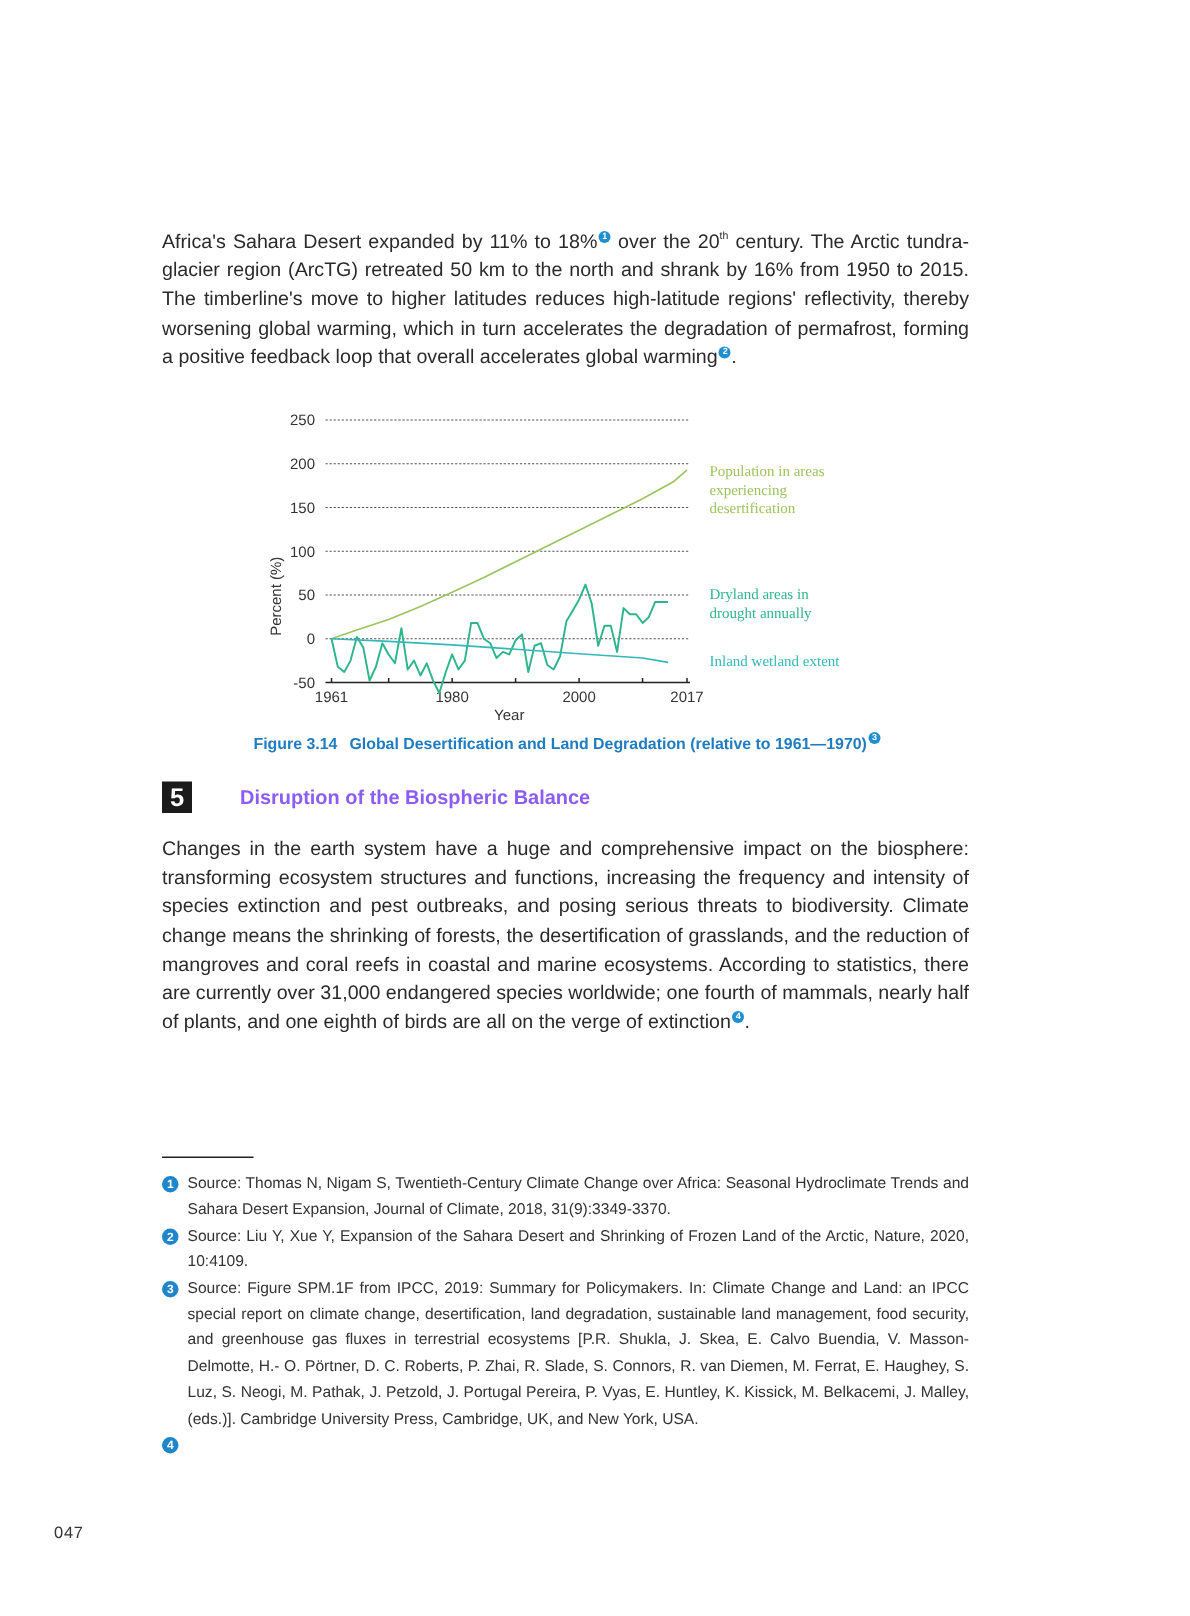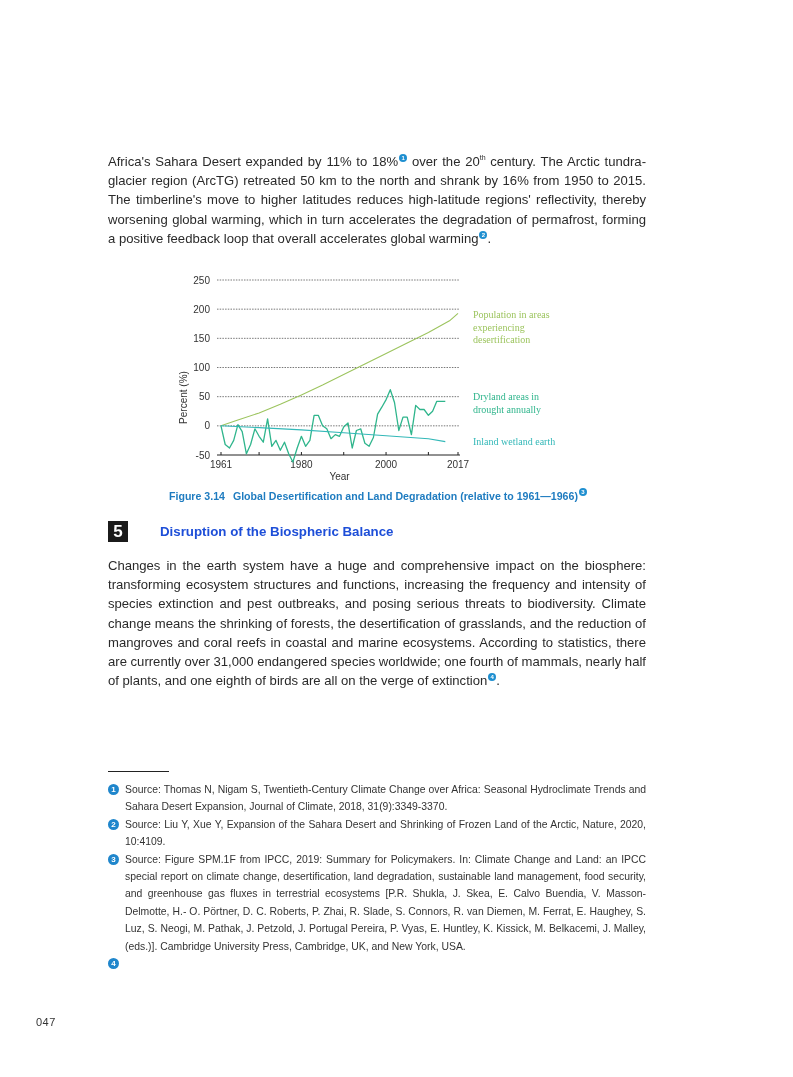--- a/index.html
+++ b/index.html
@@ -10,21 +10,21 @@
   #body2 { top: 556px; }
   sup.fn { display: inline-block; width: 8px; height: 8px; border-radius: 50%; background: #1f8fd0; color: #fff; font-size: 6px; line-height: 8px; text-align: center; vertical-align: 6px; font-weight: bold; margin-left: 1px; }
   sup.th { font-size: 7px; vertical-align: 6px; }
   #chart { position: absolute; left: 170px; top: 265px; width: 430px; height: 220px; }
   #chart svg { position: absolute; left: 0; top: 0; }
   .legend { position: absolute; font-size: 10px; line-height: 12.5px; font-family: Liberation Serif, serif; }
   .caption { position: absolute; top: 488px; left: 149px; font-size: 10.6px; font-weight: bold; color: #1f7cc0; white-space: nowrap; }
   .caption .num { margin-right: 8px; padding-left: 20px; }
   .section { position: absolute; top: 520px; left: 108px; height: 22px; display: flex; align-items: center; }
   .section .badge { width: 20px; height: 21px; background: #1b1b1b; color: #fff; font-weight: bold; font-size: 17px; text-align: center; line-height: 21px; margin-right: 8px; }
-  .section .title { font-size: 13.3px; font-weight: bold; color: #1d4ed8; padding-left: 24px; }
+  .section .title { font-size: 13.3px; font-weight: bold; color: #8b5cf6; padding-left: 24px; }
   .rule { position: absolute; left: 108px; top: 771px; width: 61px; border-top: 1px solid #222; }
   .notes { position: absolute; left: 108px; top: 781px; width: 538px; font-size: 10.4px; line-height: 17.4px; color: #333; }
   .note { position: relative; padding-left: 17px; text-align: justify; }
   .note .dot { position: absolute; left: 0; top: 3px; width: 11px; height: 11px; border-radius: 50%; background: #1f86cc; color: #fff; font-size: 8px; line-height: 11px; text-align: center; font-weight: bold; }
   .pagenum { position: absolute; left: 36px; top: 1016px; font-size: 11px; color: #333; letter-spacing: 0.5px; }
 </style>
 </head>
 <body>
 
 <div class="para" id="intro">
@@ -66,24 +66,24 @@
     </svg>
   <div class="legend" style="left:303px; top:44px; color:#9cc45e;">
     <div>Population in areas</div>
     <div>experiencing</div>
     <div>desertification</div>
   </div>
   <div class="legend" style="left:303px; top:126px; color:#2fb58c;">
     <div>Dryland areas in</div>
     <div>drought annually</div>
   </div>
-  <div class="legend" style="left:303px; top:171px; color:#33b8b8;">Inland wetland earth</div>
+  <div class="legend" style="left:303px; top:171px; color:#33b8b8;">Inland wetland extent</div>
 </div>
 
-<div class="caption"><span class="num">Figure 3.14</span><span>Global Desertification and Land Degradation (relative to 1961—1966)</span><sup class="fn">3</sup></div>
+<div class="caption"><span class="num">Figure 3.14</span><span>Global Desertification and Land Degradation (relative to 1961—1970)</span><sup class="fn">3</sup></div>
 
 <div class="section">
   <div class="badge">5</div>
   <div class="title">Disruption of the Biospheric Balance</div>
 </div>
 
 <div class="para" id="body2">
     <p><span>Changes in the earth system have a huge and comprehensive impact on the biosphere: transforming ecosystem structures and functions, increasing the frequency and intensity of species extinction and pest outbreaks, and posing serious threats to biodiversity. Climate change means the shrinking of forests, the desertification of grasslands, and the reduction of mangroves and coral reefs in coastal and marine ecosystems. According to statistics, there are currently over 31,000 endangered species worldwide; one fourth of mammals, nearly half of plants, and one eighth of birds are all on the verge of extinction</span><sup class="fn">4</sup><span>.</span></p>
   </div>
 

